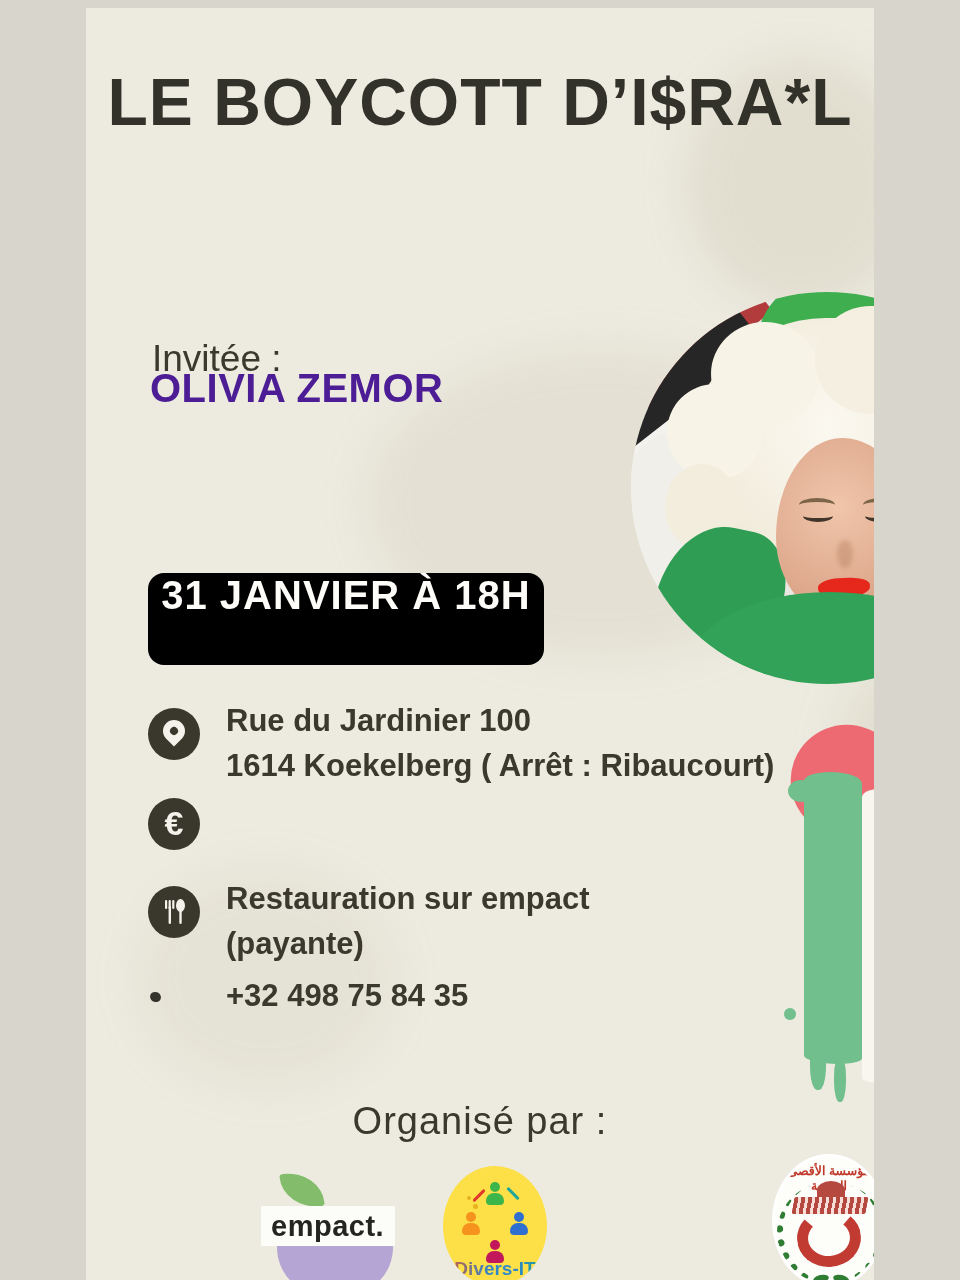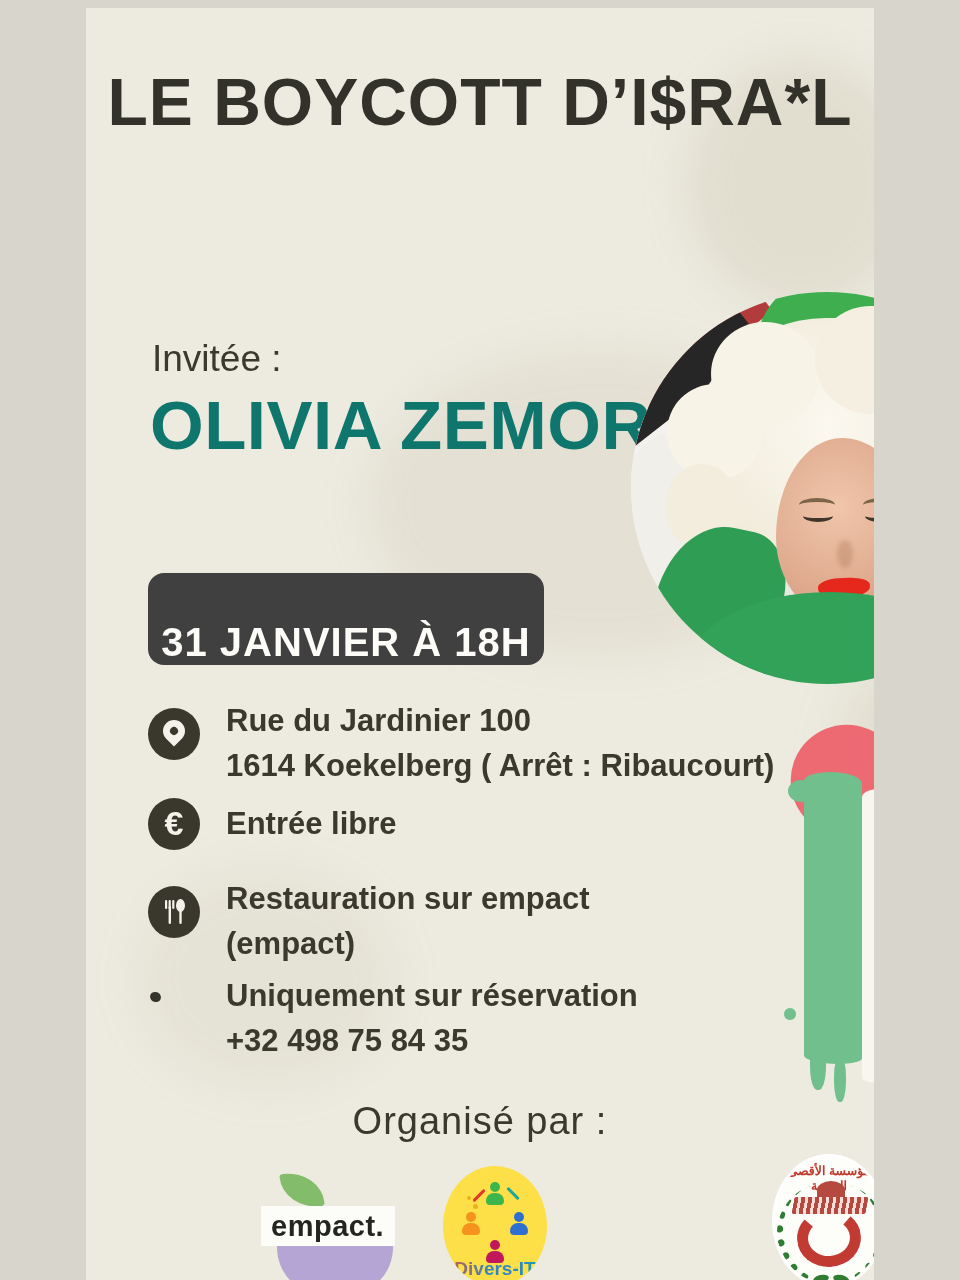--- a/index.html
+++ b/index.html
@@ -25,28 +25,28 @@
   }
   .banner {
     position:absolute; left:62px; top:157px; width:836px; height:93px;
     background:#a93d39; border-radius:14px;
     display:flex; align-items:center; justify-content:center;
   }
   .banner span { color:#fdfcf8; font-size:55px; font-weight:800; letter-spacing:2px; white-space:nowrap; }
 
   
   .guest-label { position:absolute; left:66px; top:330px; font-size:37px; color:#3b392e; }
-  .guest-name  { position:absolute; left:64px; top:378px; font-size:69px; font-weight:800; color:#0f766e; letter-spacing:.5px; white-space:nowrap; }
+  .guest-name  { position:absolute; left:64px; top:358px; font-size:40px; font-weight:800; color:#4c1d95; letter-spacing:.5px; white-space:nowrap; }
   .guest-role  { position:absolute; left:66px; top:455px; font-size:35px; color:#3b392e; white-space:nowrap; }
 
   
   .date-badge {
     position:absolute; left:62px; top:565px; width:396px; height:92px;
-    background:#404040; border-radius:16px;
-    display:flex; align-items:flex-end; justify-content:center;
+    background:#000000; border-radius:16px;
+    display:flex; align-items:flex-start; justify-content:center;
   }
   .date-badge span { color:#fdfcf8; font-size:40px; font-weight:800; letter-spacing:1px; white-space:nowrap; }
 
   
   .d-icon {
     position:absolute; width:52px; height:52px; border-radius:50%;
     background:#3a382c; display:flex; align-items:center; justify-content:center;
   }
   .d-text { position:absolute; left:140px; font-size:31px; font-weight:700; color:#3b392e; line-height:45px; white-space:nowrap; }
   .pin {
@@ -227,44 +227,40 @@
     <div class="pin"></div>
   </div>
   <div class="d-text" style="top:690px;">
     <div>Rue du Jardinier 100</div>
     <div>1614 Koekelberg ( Arrêt : Ribaucourt)</div>
   </div>
 
   <div class="d-icon" style="left:62px; top:790px;">
     <span class="euro-glyph">€</span>
   </div>
-  <div class="d-text" style="top:793px;">
-    <div>Entrée libre</div>
-  </div>
 
   <div class="d-icon" style="left:62px; top:878px;">
     <svg width="30" height="30" viewBox="0 0 30 30">
       <g fill="#f4f2ea">
         <rect x="6" y="3" width="2.2" height="9" rx="1"></rect>
         <rect x="9.6" y="3" width="2.2" height="9" rx="1"></rect>
         <rect x="13.2" y="3" width="2.2" height="9" rx="1"></rect>
         <rect x="9.6" y="9" width="2.4" height="18" rx="1.2"></rect>
         <ellipse cx="21.5" cy="8.5" rx="4.5" ry="6.5"></ellipse>
         <rect x="20.3" y="12" width="2.4" height="15" rx="1.2"></rect>
       </g>
     </svg>
   </div>
   <div class="d-text" style="top:868px;">
     <div>Restauration sur empact</div>
-    <div>(empact)</div>
+    <div>(payante)</div>
   </div>
 
   <div class="dot-icon"></div>
   <div class="d-text" style="top:965px;">
-    <div>Uniquement sur réservation</div>
     <div>+32 498 75 84 35</div>
   </div>
 
   <div class="flag">
     <div class="heart"></div>
     <div class="splat sp1"></div>
     <div class="splat sp2"></div>
     <div class="splat sp3"></div>
     <div class="splat sp4"></div>
     <div class="splat sp5"></div>

